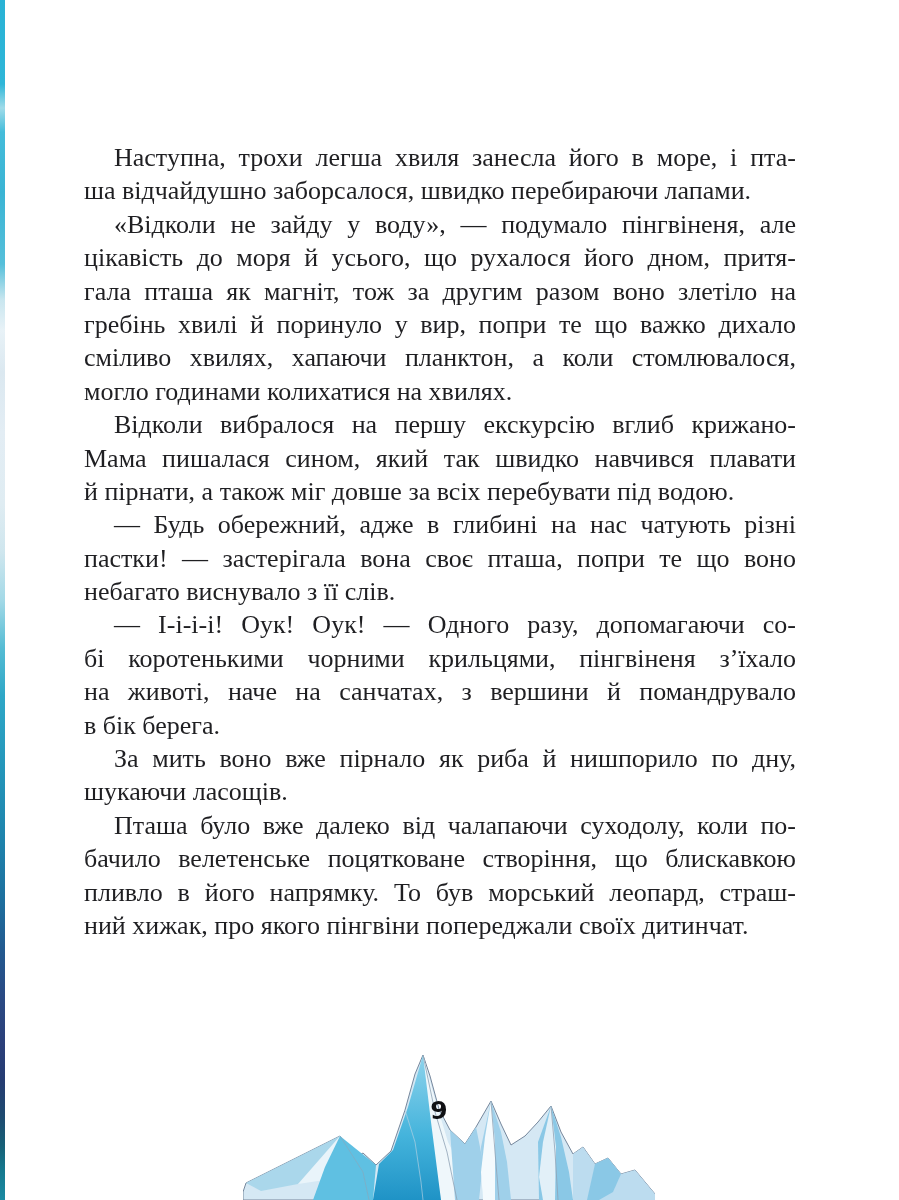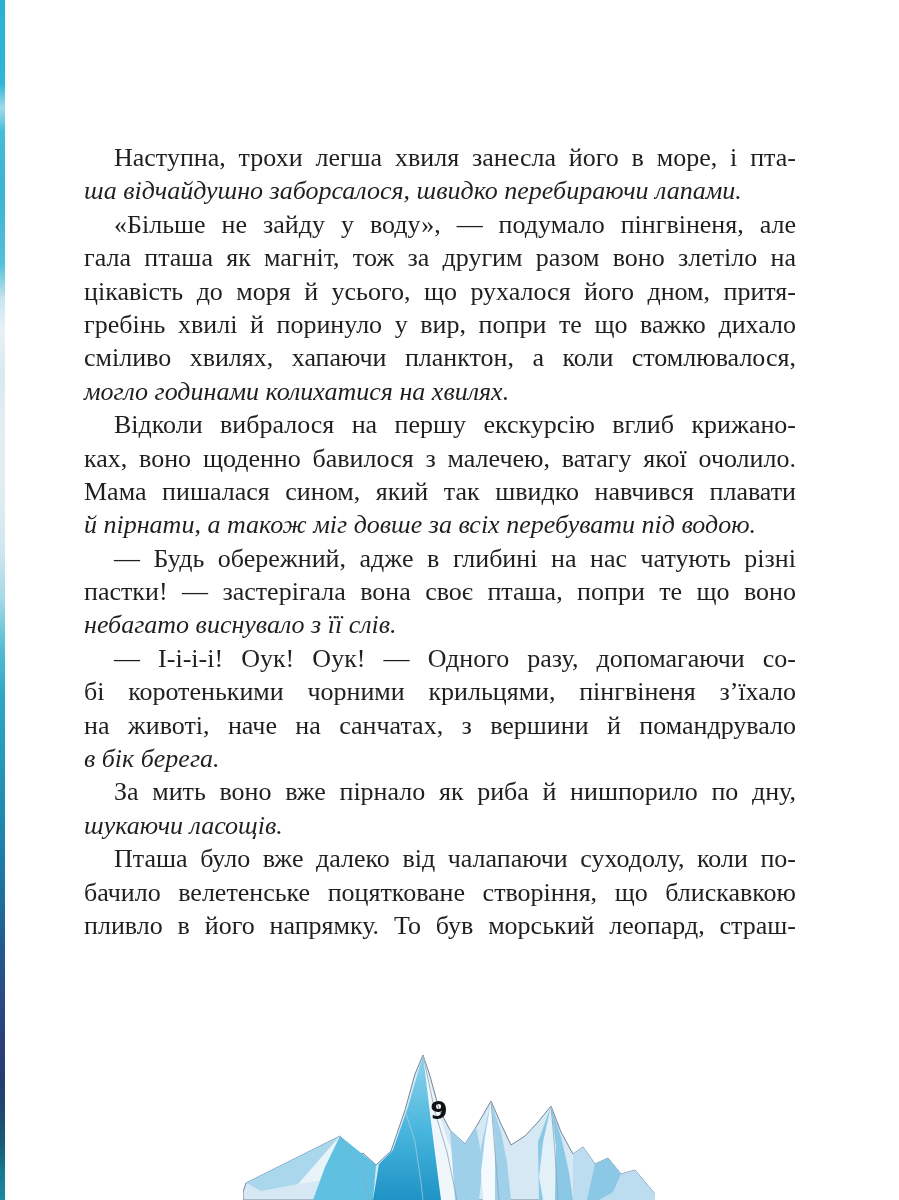--- a/index.html
+++ b/index.html
@@ -21,21 +21,21 @@
   .text-block{
     position:absolute;left:84px;top:141px;width:712px;
     font-size:26px;line-height:33.4px;color:#1f1f22;
   }
   .line{
     text-align:justify;
     text-align-last:justify;
     height:33.4px;
   }
   .line.first{ text-indent:30px; }
-  .line.last{ text-align-last:left;font-style:italic; }
+  .line.last{ text-align-last:left; }
   .pagenum{
     position:absolute;left:422px;top:1096px;width:34px;
     text-align:center;
     font-family:"DejaVu Sans","Liberation Sans",sans-serif;
     font-weight:bold;font-size:25px;color:#101114;
     z-index:3;
   }
   .iceberg{
     position:absolute;left:243px;top:1052px;width:412px;height:148px;
     z-index:2;
@@ -44,42 +44,42 @@
 </head>
 <body>
 
 <div class="page">
 
   <div class="stripe"></div>
 
   <div class="text-block">
       <div class="line first">Наступна, трохи легша хвиля занесла його в море, і пта-</div>
       <div class="line last">ша відчайдушно заборсалося, швидко перебираючи лапами.</div>
-      <div class="line first">«Більше не зайду у воду», — подумало пінгвіненя, але</div>
+      <div class="line first">«Відколи не зайду у воду», — подумало пінгвіненя, але</div>
+      <div class="line">цікавість до моря й усього, що рухалося його дном, притя-</div>
       <div class="line">гала пташа як магніт, тож за другим разом воно злетіло на</div>
-      <div class="line">цікавість до моря й усього, що рухалося його дном, притя-</div>
       <div class="line">гребінь хвилі й поринуло у вир, попри те що важко дихало</div>
       <div class="line">сміливо хвилях, хапаючи планктон, а коли стомлювалося,</div>
       <div class="line last">могло годинами колихатися на хвилях.</div>
       <div class="line first">Відколи вибралося на першу екскурсію вглиб крижано-</div>
-      <div class="line">ках, воно щоденно бавилося з малечею, ватагу якої очолило.</div>
       <div class="line">Мама пишалася сином, який так швидко навчився плавати</div>
       <div class="line last">й пірнати, а також міг довше за всіх перебувати під водою.</div>
       <div class="line first">— Будь обережний, адже в глибині на нас чатують різні</div>
       <div class="line">пастки! — застерігала вона своє пташа, попри те що воно</div>
       <div class="line last">небагато виснувало з її слів.</div>
       <div class="line first">— І-і-і-і! Оук! Оук! — Одного разу, допомагаючи со-</div>
       <div class="line">бі коротенькими чорними крильцями, пінгвіненя з’їхало</div>
       <div class="line">на животі, наче на санчатах, з вершини й помандрувало</div>
       <div class="line last">в бік берега.</div>
       <div class="line first">За мить воно вже пірнало як риба й нишпорило по дну,</div>
       <div class="line last">шукаючи ласощів.</div>
       <div class="line first">Пташа було вже далеко від чалапаючи суходолу, коли по-</div>
       <div class="line">бачило велетенське поцятковане створіння, що блискавкою</div>
       <div class="line">пливло в його напрямку. То був морський леопард, страш-</div>
+      <div class="line last">ний хижак, про якого пінгвіни попереджали своїх дитинчат.</div>
     </div>
 
   <div class="pagenum">9</div>
 
   <svg class="iceberg" viewBox="0 0 412 148" xmlns="http://www.w3.org/2000/svg">
     <defs>
       <linearGradient id="gMain" x1="0" y1="0" x2="0" y2="1">
         <stop offset="0" stop-color="#8ed3ec"></stop>
         <stop offset="0.55" stop-color="#45b4dc"></stop>
         <stop offset="1" stop-color="#1f93c6"></stop>

